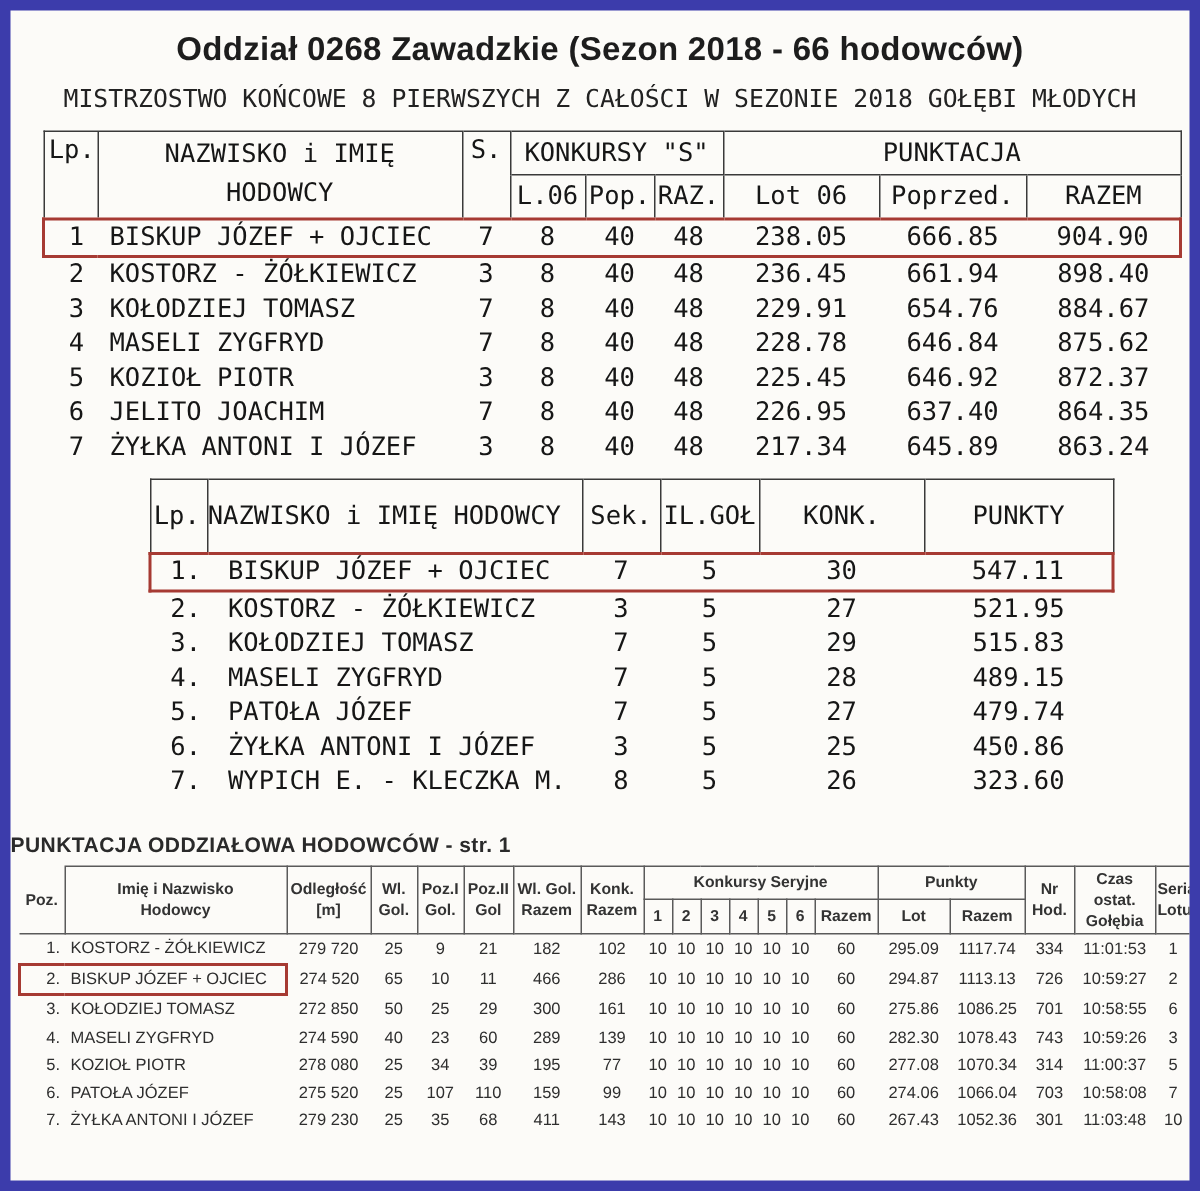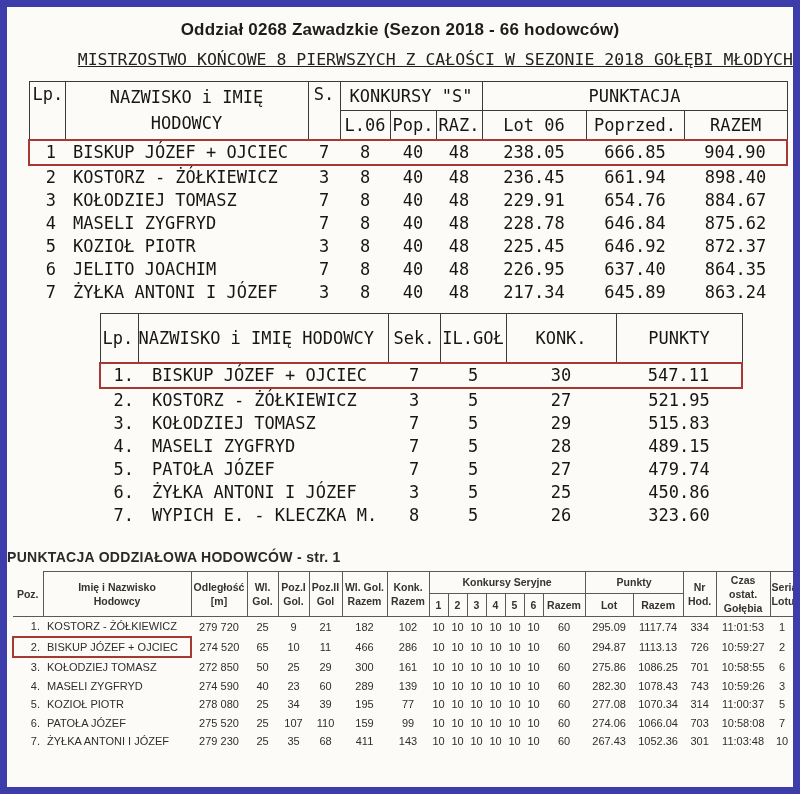--- a/index.html
+++ b/index.html
@@ -4,25 +4,25 @@
 <style>
   html,body { margin:0; padding:0; background:#e9e9e9; }
   .page {
     position:relative; width:800px; height:794px; box-sizing:border-box;
     border:7px solid #3c3cab; background:#fcfbf8; overflow:hidden;
     font-family:"Liberation Sans", sans-serif; color:#1d1d1d;
   }
   
   .doc-title {
     margin-top:13px; text-align:center;
-    font-size:17px; font-weight:bold; letter-spacing:0.2px;
+    font-size:22px; font-weight:bold; letter-spacing:0.2px;
   }
   .mono { font-family:"DejaVu Sans Mono", monospace; }
   .sec-title {
-    margin-top:10px; text-align:right; font-size:16.5px; color:#222;text-decoration:underline;
+    margin-top:10px; text-align:center; font-size:16.5px; color:#222;
   }
   .sec2-title { margin-top:24px; text-align:center; font-size:16.5px; color:#222; }
   .sec3-title {
     margin-top:22px; font-size:14px; font-weight:bold; color:#2a2a2a;
     letter-spacing:0.3px;
   }
   
   table { border-collapse:collapse; table-layout:fixed; }
   .t1, .t2 { font-size:17px; color:#161616; }
   .t1 { width:758px; margin:12px 0 0 21px; }

